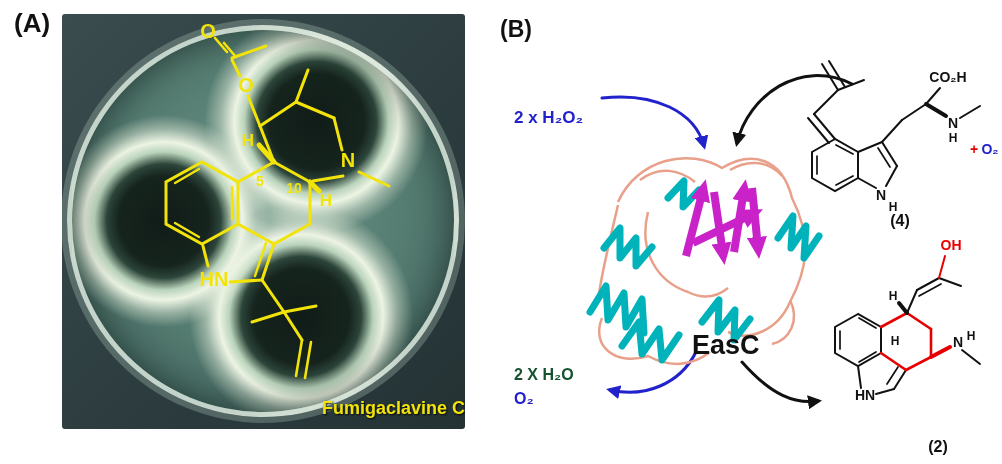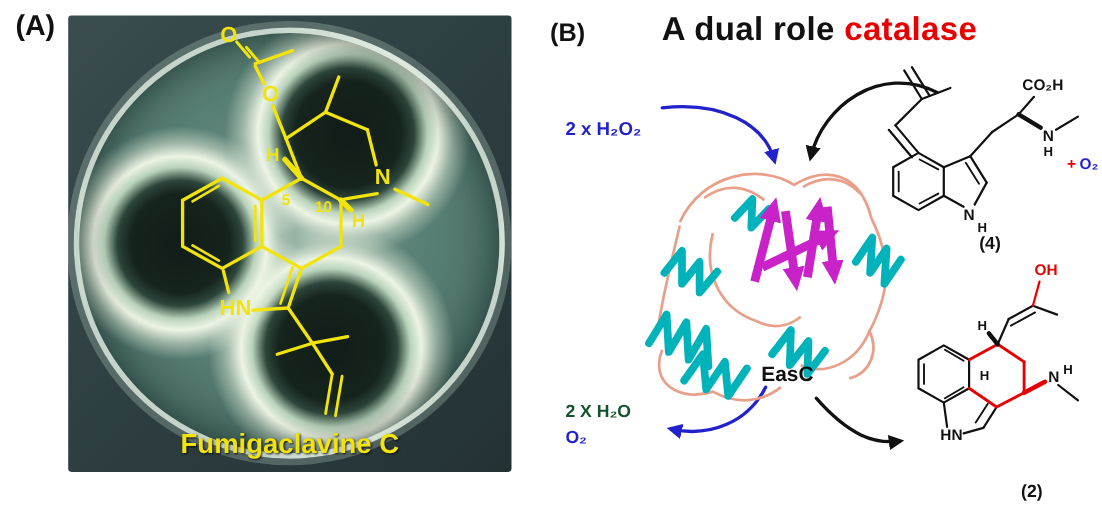--- a/index.html
+++ b/index.html
@@ -19,33 +19,33 @@
     border:5px solid rgba(219,230,220,0.85);
     box-shadow:0 0 0 6px rgba(160,185,175,0.35), inset 0 0 35px rgba(8,18,14,0.55);
     background:
       radial-gradient(circle 112px at 64% 24%, #101c17 0px, #16241e 48px, #2c453a 60px, #b9d3bb 72px, #edf4e4 82px, rgba(230,240,220,0.45) 96px, rgba(120,160,140,0) 112px),
       radial-gradient(circle 106px at 24% 50%, #101c17 0px, #16241e 45px, #2c453a 57px, #b9d3bb 69px, #edf4e4 79px, rgba(230,240,220,0.45) 92px, rgba(120,160,140,0) 106px),
       radial-gradient(circle 112px at 60% 75%, #101c17 0px, #16241e 48px, #2c453a 60px, #b9d3bb 72px, #edf4e4 82px, rgba(230,240,220,0.45) 96px, rgba(120,160,140,0) 112px),
       radial-gradient(circle at 50% 46%, #6f958a 0%, #567d72 50%, #446761 80%, #3a5a54 100%);
   }
   .molecule-svg { position:absolute; left:0; top:0; width:403px; height:415px; }
   .photo-caption {
-    position:absolute; left:0; right:0; bottom:10px; text-align:center;
-    font-size:25px; font-weight:bold; color:#f2e40a;
+    position:absolute; left:0; right:0; bottom:10px; text-align:right;
+    font-size:18px; font-weight:bold; color:#f2e40a;
     text-shadow:1px 1px 2px rgba(0,0,0,0.85);
   }
 
   
   .panel-b { position:absolute; left:490px; top:0; width:512px; height:464px; }
   .panel-b-label { position:absolute; left:10px; top:16px; font-size:23px; font-weight:bold; color:#111; }
   .figure-title { position:absolute; left:60px; top:10px; width:390px; text-align:center;
                   font-size:30px; font-weight:bold; color:#111; letter-spacing:0.3px; }
   .title-accent { color:#e80000; }
   .substrate-label { position:absolute; left:24px; top:80px; font-size:17px; font-weight:bold; color:#2222cc;margin-top:28px; }
-  .enzyme-label { position:absolute; left:202px; top:330px; font-size:19px; font-weight:bold; color:#111; }
+  .enzyme-label { position:absolute; left:202px; top:330px; font-size:27px; font-weight:bold; color:#111; }
   .product-water-label { position:absolute; left:24px; top:366px; font-size:16px; font-weight:bold; color:#14532d; }
   .product-oxygen-label { position:absolute; left:24px; top:390px; font-size:16px; font-weight:bold; color:#2222cc; }
   .diagram-svg { position:absolute; left:0; top:0; width:512px; height:464px; }
 
   svg text { font-family:"Liberation Sans", sans-serif; }
 </style>
 </head>
 <body>
 
 <div class="stage">
@@ -234,23 +234,19 @@
         <text x="468" y="347" font-size="14">N</text>
         <text x="481" y="340" font-size="12">H</text>
         <text x="375" y="400" font-size="14">HN</text>
         <text x="403" y="300" font-size="12">H</text>
         <text x="405" y="345" font-size="12">H</text>
         <text x="448" y="452" font-size="16">(2)</text>
       </g>
     </svg>
 
     <div class="panel-b-label">(B)</div>
-    <div class="figure-title">
-      <span>A dual role</span>
-      <span class="title-accent">catalase</span>
-    </div>
     <div class="substrate-label">2 x H₂O₂</div>
     <div class="enzyme-label">EasC</div>
     <div class="product-water-label">2 X H₂O</div>
     <div class="product-oxygen-label">O₂</div>
   </div>
 
 </div>
 
 </body></html>

